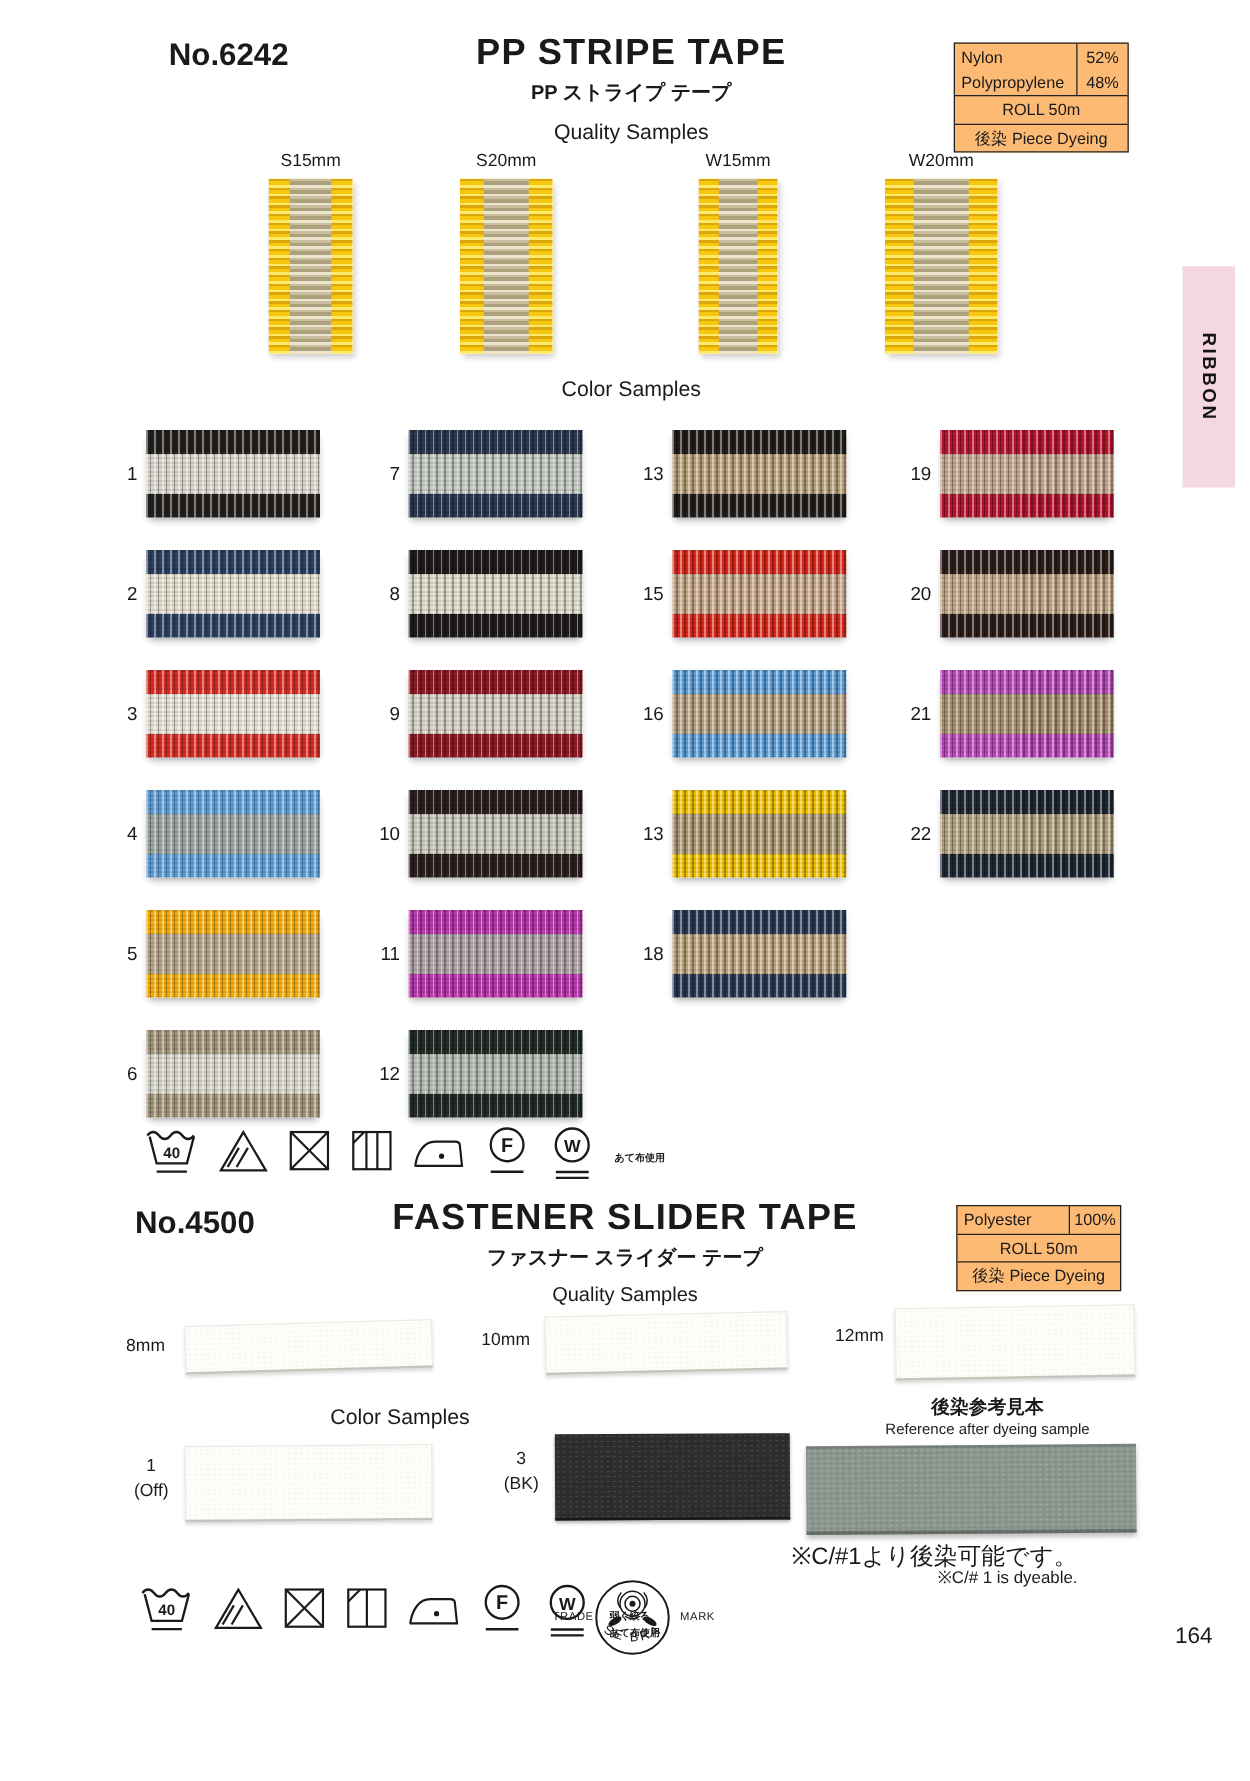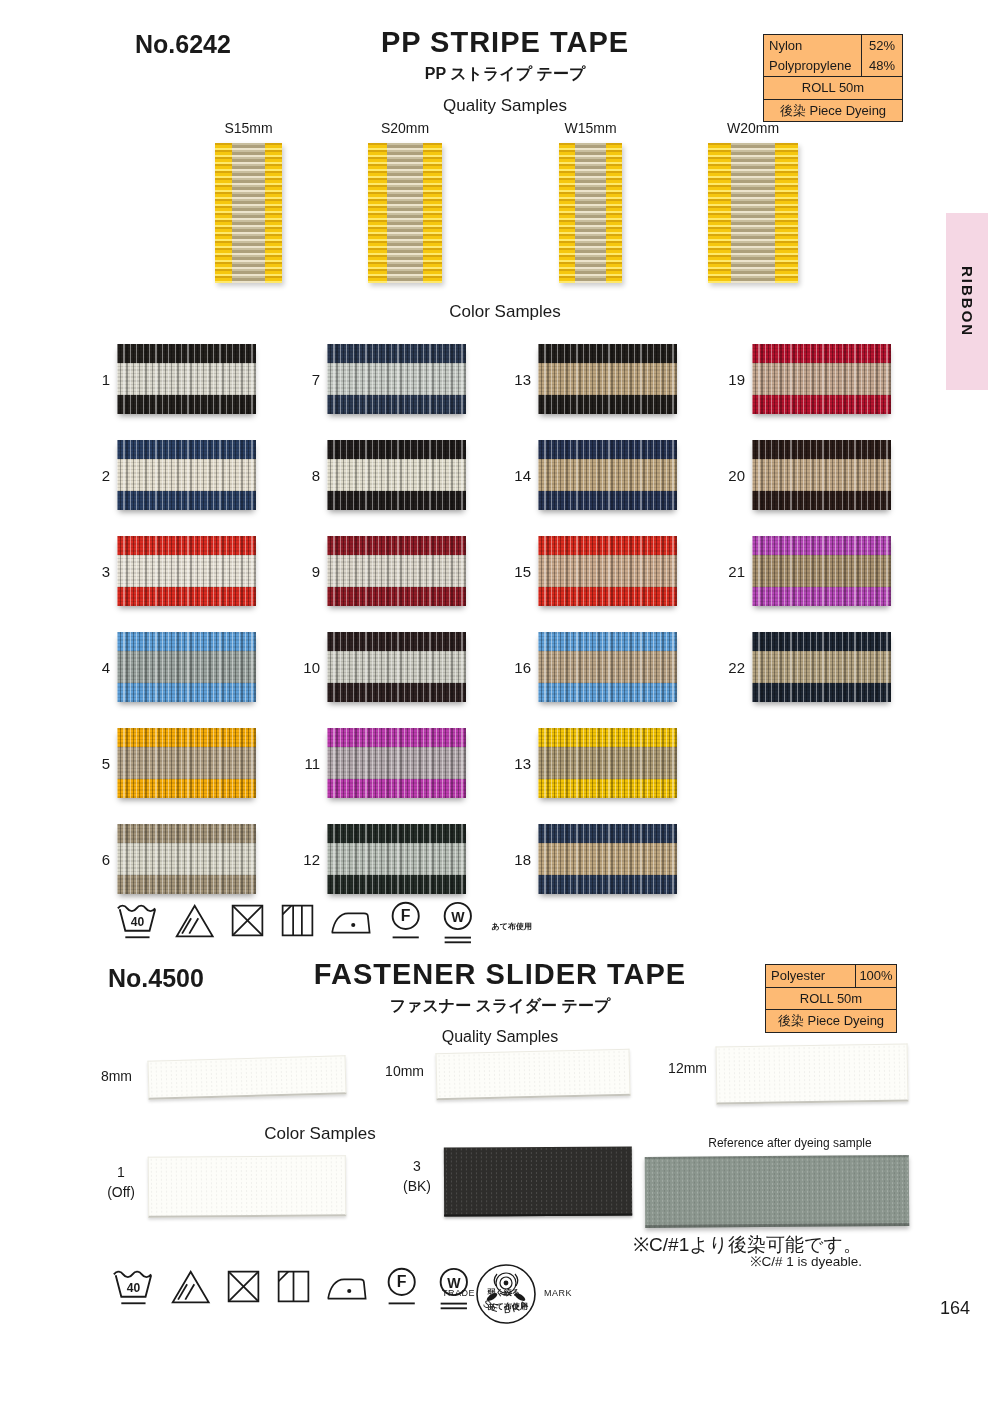--- a/index.html
+++ b/index.html
@@ -174,24 +174,20 @@
           <div class="cnum">12</div>
           <div class="swatch" style="background: linear-gradient(rgb(35, 43, 38) 0px, rgb(35, 43, 38) 27%, rgb(183, 190, 182) 27%, rgb(183, 190, 182) 73%, rgb(35, 43, 38) 73%, rgb(35, 43, 38) 100%);"></div>
         </div>
       </div>
       <div class="col" style="left: 505px;">
         <div class="cell">
           <div class="cnum">13</div>
           <div class="swatch" style="background: linear-gradient(rgb(33, 30, 27) 0px, rgb(33, 30, 27) 27%, rgb(187, 163, 125) 27%, rgb(187, 163, 125) 73%, rgb(33, 30, 27) 73%, rgb(33, 30, 27) 100%);"></div>
         </div>
         <div class="cell">
-          <div class="cnum">14</div>
-          <div class="swatch" style="background: linear-gradient(rgb(38, 51, 82) 0px, rgb(38, 51, 82) 27%, rgb(189, 165, 126) 27%, rgb(189, 165, 126) 73%, rgb(38, 51, 82) 73%, rgb(38, 51, 82) 100%);"></div>
-        </div>
-        <div class="cell">
           <div class="cnum">15</div>
           <div class="swatch" style="background: linear-gradient(rgb(218, 42, 30) 0px, rgb(218, 42, 30) 27%, rgb(201, 169, 140) 27%, rgb(201, 169, 140) 73%, rgb(218, 42, 30) 73%, rgb(218, 42, 30) 100%);"></div>
         </div>
         <div class="cell">
           <div class="cnum">16</div>
           <div class="swatch" style="background: linear-gradient(rgb(94, 159, 216) 0px, rgb(94, 159, 216) 27%, rgb(184, 162, 132) 27%, rgb(184, 162, 132) 73%, rgb(94, 159, 216) 73%, rgb(94, 159, 216) 100%);"></div>
         </div>
         <div class="cell">
           <div class="cnum">13</div>
           <div class="swatch" style="background: linear-gradient(rgb(242, 195, 4) 0px, rgb(242, 195, 4) 27%, rgb(172, 154, 116) 27%, rgb(172, 154, 116) 73%, rgb(242, 195, 4) 73%, rgb(242, 195, 4) 100%);"></div>
@@ -284,20 +280,21 @@
   <div id="fq">
       <div class="f-label" style="left: 86px; top: 1068px;">8mm</div>
       <div class="f-tape tape-white" style="left: 148px; top: 1058px; width: 196px; height: 36px; transform: rotate(-1.6deg);"></div>
       <div class="f-label" style="left: 378px; top: 1063px;">10mm</div>
       <div class="f-tape tape-white" style="left: 436px; top: 1051px; width: 192px; height: 44px; transform: rotate(-1.3deg);"></div>
       <div class="f-label" style="left: 661px; top: 1060px;">12mm</div>
       <div class="f-tape tape-white" style="left: 716px; top: 1045px; width: 190px; height: 55px; transform: rotate(-0.9deg);"></div>
     </div>
 
   <div class="abs sec-h ctr" style="left:195px;top:1124px;width:250px;">Color Samples</div>
+  <div class="abs dye-h-jp ctr" style="left:640px;top:1116px;width:300px;">後染参考見本</div>
   <div class="abs dye-h-en ctr" style="left:640px;top:1136px;width:300px;">Reference after dyeing sample</div>
 
   <div id="fc">
       <div class="fc-label" style="left: 98px; top: 1162px;">
         <div>1</div>
         <div>(Off)</div>
       </div>
       <div class="f-tape tape-white" style="left: 148px; top: 1156px; width: 196px; height: 58px; transform: rotate(-0.5deg); background-color: rgb(253, 253, 249);"></div>
       <div class="fc-label" style="left: 394px; top: 1156px;">
         <div>3</div>

